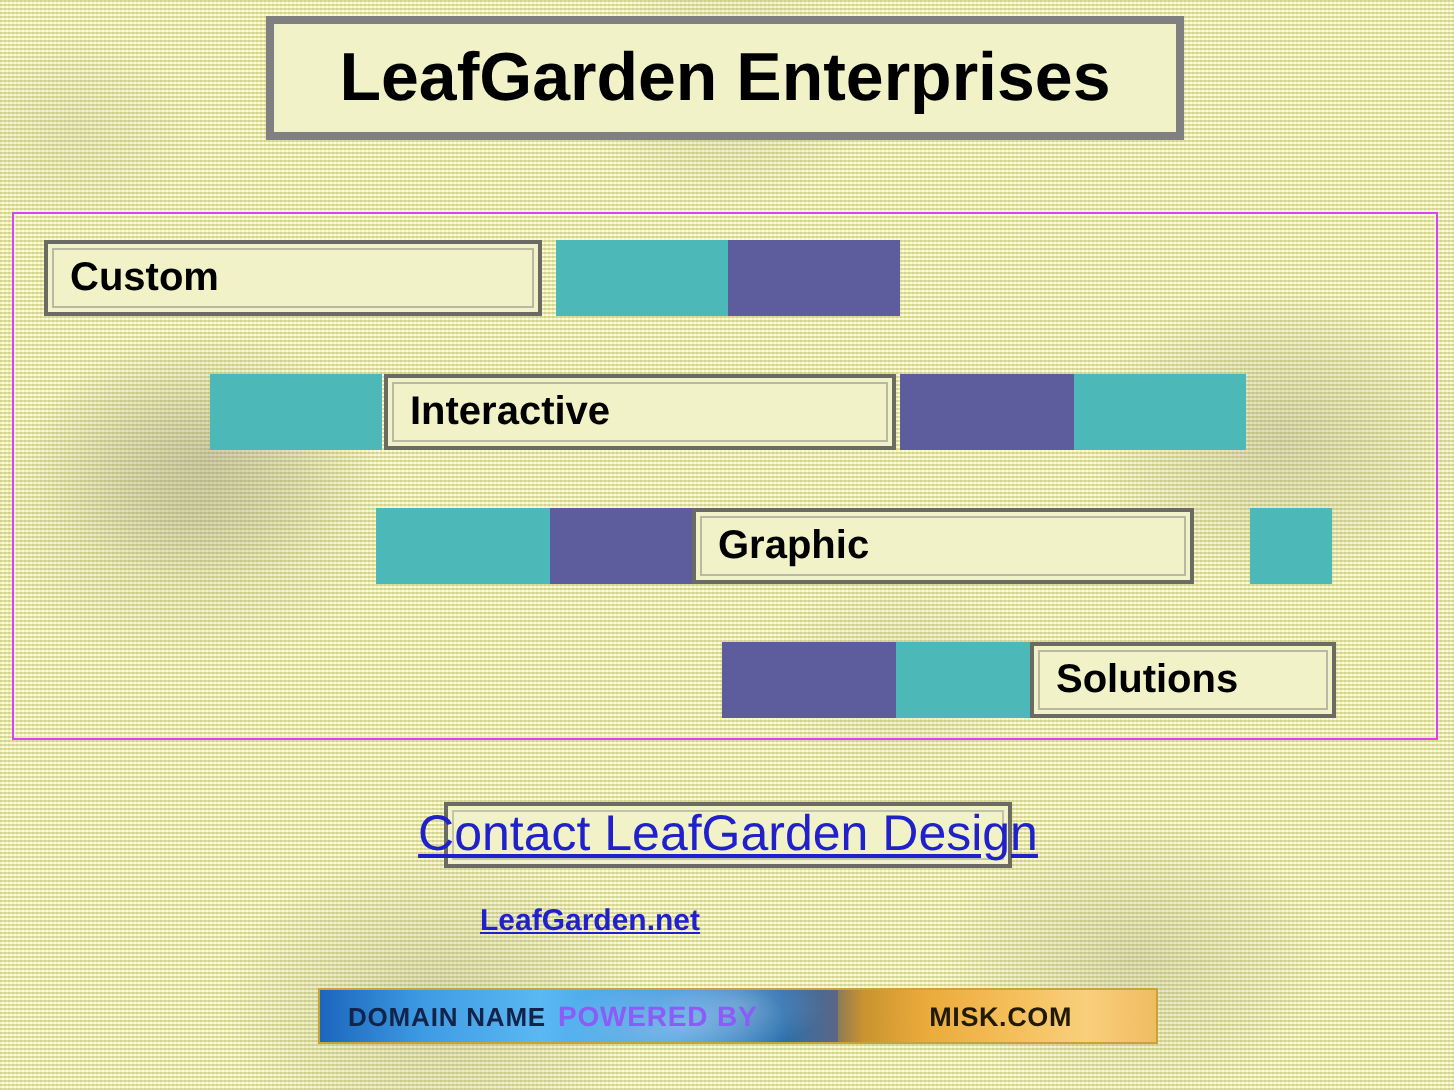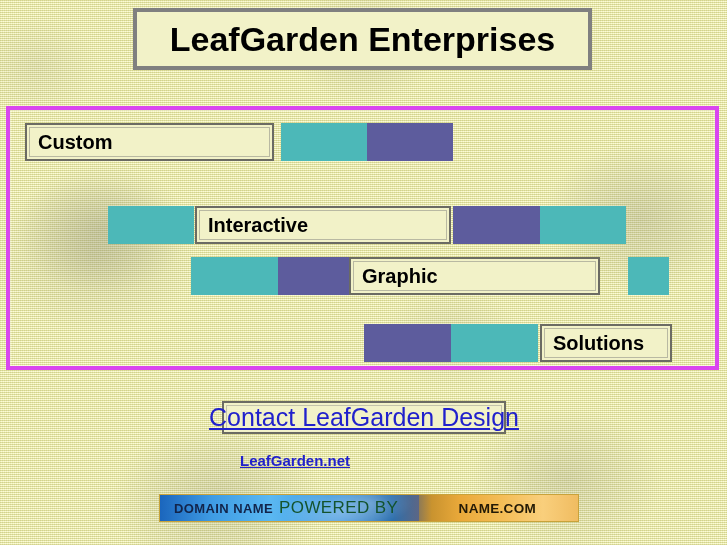--- a/index.html
+++ b/index.html
@@ -66,21 +66,21 @@
   }
 
   
   .main-panel {
     position: absolute;
     left: 6px;
     top: 106px;
     width: 713px;
     height: 264px;
     box-sizing: border-box;
-    border: 4px solid #d946ef;
+    border: 1px solid #d946ef;
     box-shadow: inset 0 0 0 1px rgba(255,255,255,0.35);
   }
 
   
   .row {
     position: absolute;
     height: 38px;
   }
   .block {
     position: absolute;
@@ -198,23 +198,23 @@
     align-items: center;
   }
   .bn-domain {
     font-size: 13px;
     font-weight: bold;
     color: #12244a;
     letter-spacing: 0.4px;
     margin-left: 14px;
   }
   .bn-powered {
-    font-size: 17px;
-    font-weight: normal;
-    color: #14532d;
+    font-size: 14px;
+    font-weight: bold;
+    color: #8b5cf6;
     letter-spacing: 0.4px;
     margin-left: 6px;
   }
   .bn-misk {
     position: absolute;
     right: 42px;
     font-size: 13.5px;
     font-weight: bold;
     color: #231a06;
     letter-spacing: 0.3px;
@@ -233,40 +233,40 @@
 
   <div class="main-panel">
     <div id="rows-container">
         <div class="row" style="left: 0px; top: 13px; width: 100%;">
           <div class="block teal" style="left: 271px; width: 86px;"></div>
           <div class="block purple" style="left: 357px; width: 86px;"></div>
           <div class="label-box" style="left: 15px; width: 249px;">
             <span class="label-text">Custom</span>
           </div>
         </div>
-        <div class="row" style="left: 0px; top: 80px; width: 100%; margin-top: 16px;">
+        <div class="row" style="left: 0px; top: 80px; width: 100%;">
           <div class="block teal" style="left: 98px; width: 86px;"></div>
           <div class="block purple" style="left: 443px; width: 87px;"></div>
           <div class="block teal" style="left: 530px; width: 86px;"></div>
           <div class="label-box" style="left: 185px; width: 256px;">
             <span class="label-text">Interactive</span>
           </div>
         </div>
         <div class="row" style="left: 0px; top: 147px; width: 100%;">
           <div class="block teal" style="left: 181px; width: 87px;"></div>
           <div class="block purple" style="left: 268px; width: 87px;"></div>
           <div class="block teal" style="left: 618px; width: 41px;"></div>
           <div class="label-box" style="left: 339px; width: 251px;">
             <span class="label-text">Graphic</span>
           </div>
         </div>
         <div class="row" style="left: 0px; top: 214px; width: 100%;">
           <div class="block purple" style="left: 354px; width: 87px;"></div>
           <div class="block teal" style="left: 441px; width: 87px;"></div>
-          <div class="label-box" style="left: 530px; width: 132px;">
+          <div class="label-box" style="left: 508px; width: 153px;">
             <span class="label-text">Solutions</span>
           </div>
         </div>
       </div>
   </div>
 
   <div class="contact-box">
     <a href="#">Contact LeafGarden Design</a>
   </div>
 
@@ -274,18 +274,18 @@
     <a href="#">LeafGarden.net</a>
   </div>
 
   <a class="banner" href="#">
     <div class="banner-inner">
       <div class="banner-blue"></div>
       <div class="banner-gold"></div>
       <div class="banner-text">
         <span class="bn-domain">DOMAIN NAME</span>
         <span class="bn-powered">POWERED BY</span>
-        <span class="bn-misk">NAME.COM</span>
+        <span class="bn-misk">MISK.COM</span>
       </div>
     </div>
   </a>
 
 </div>
 
 </body></html>

